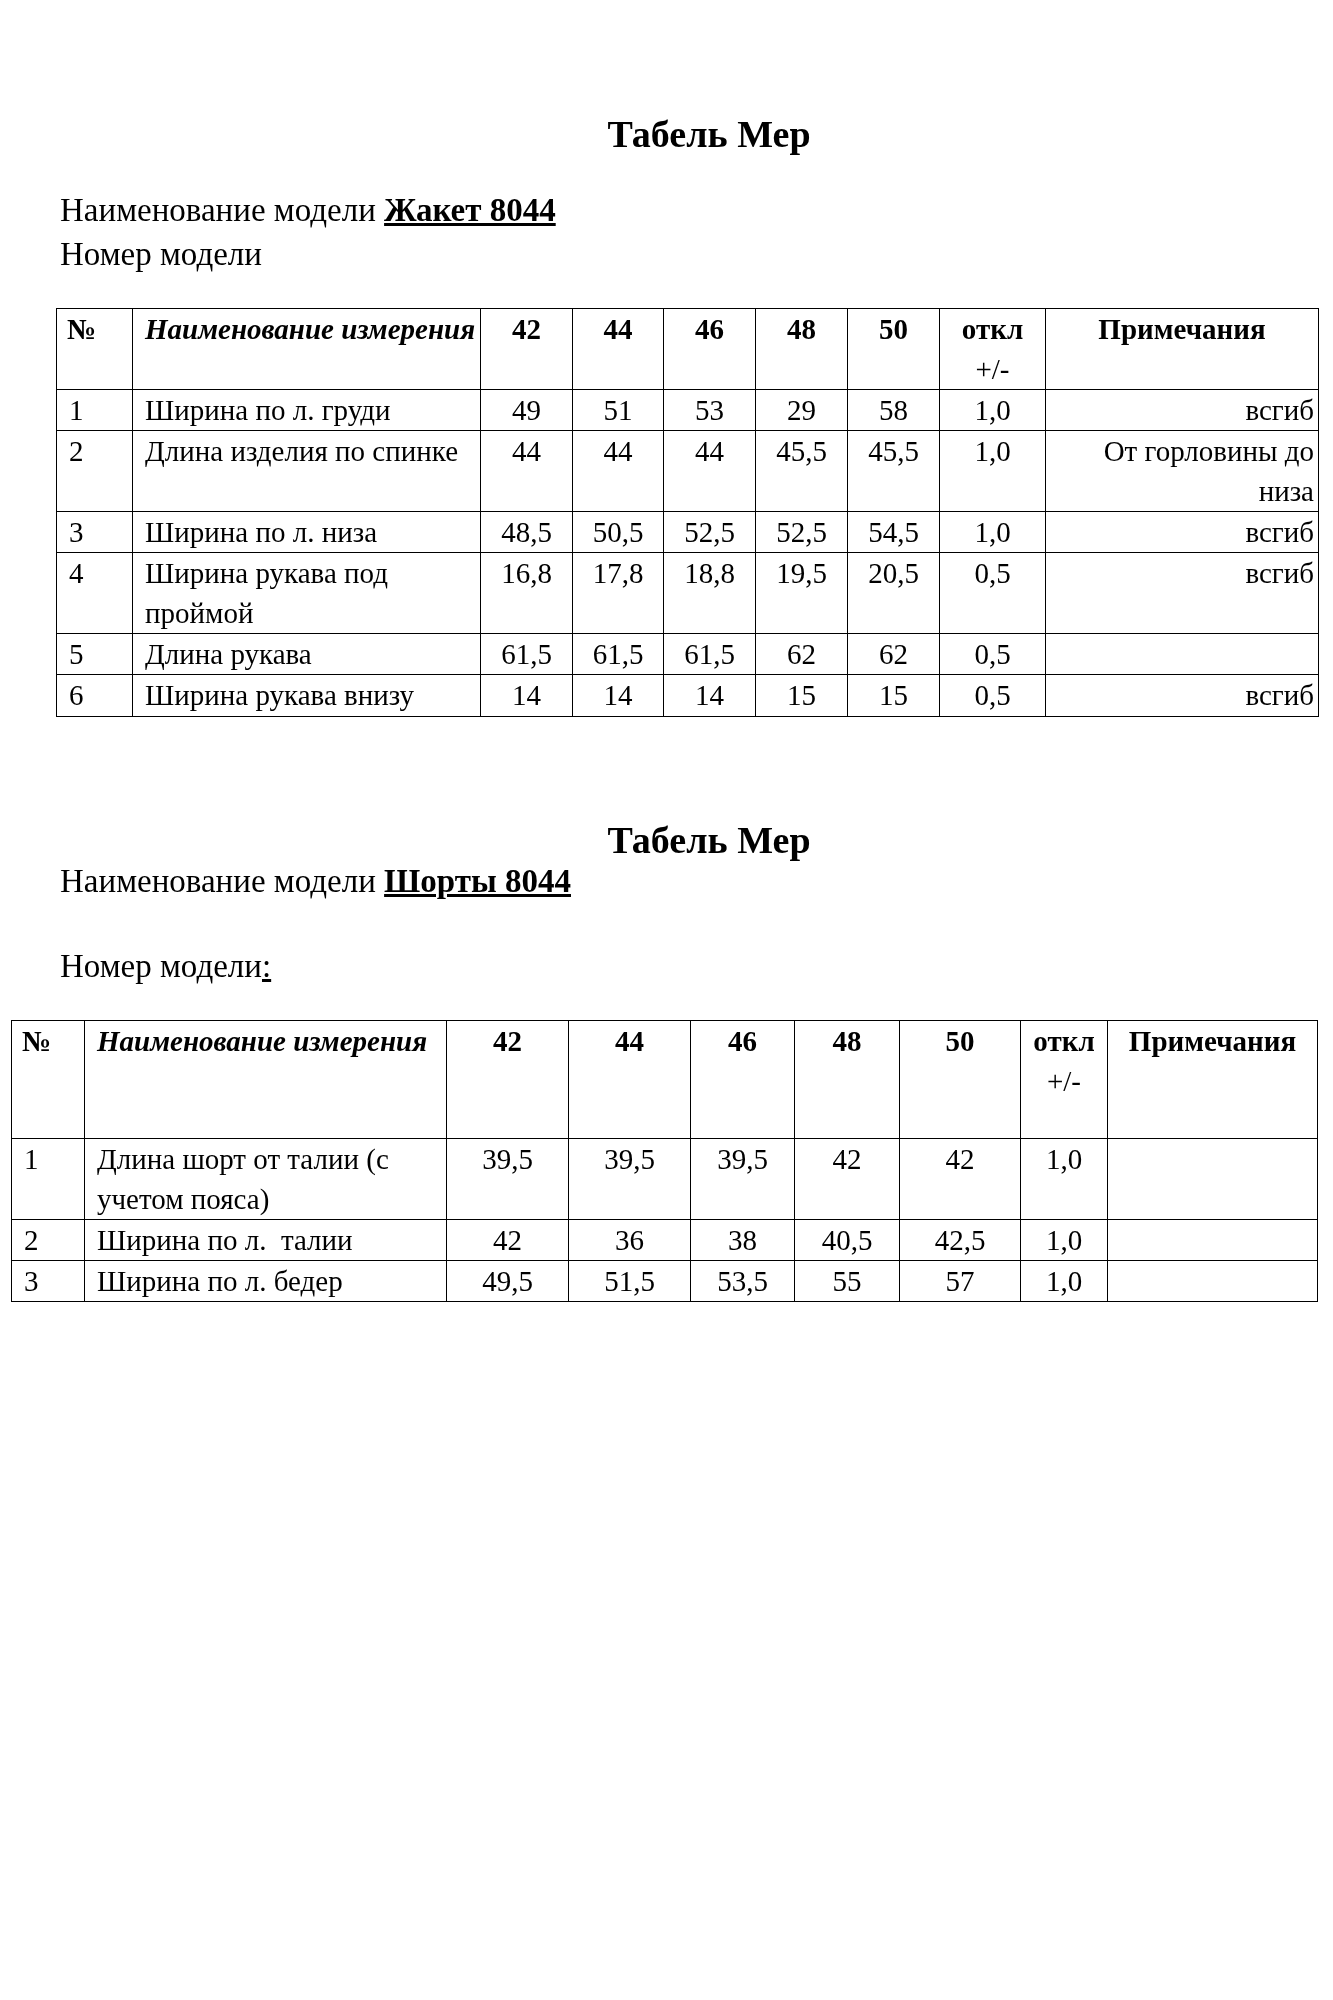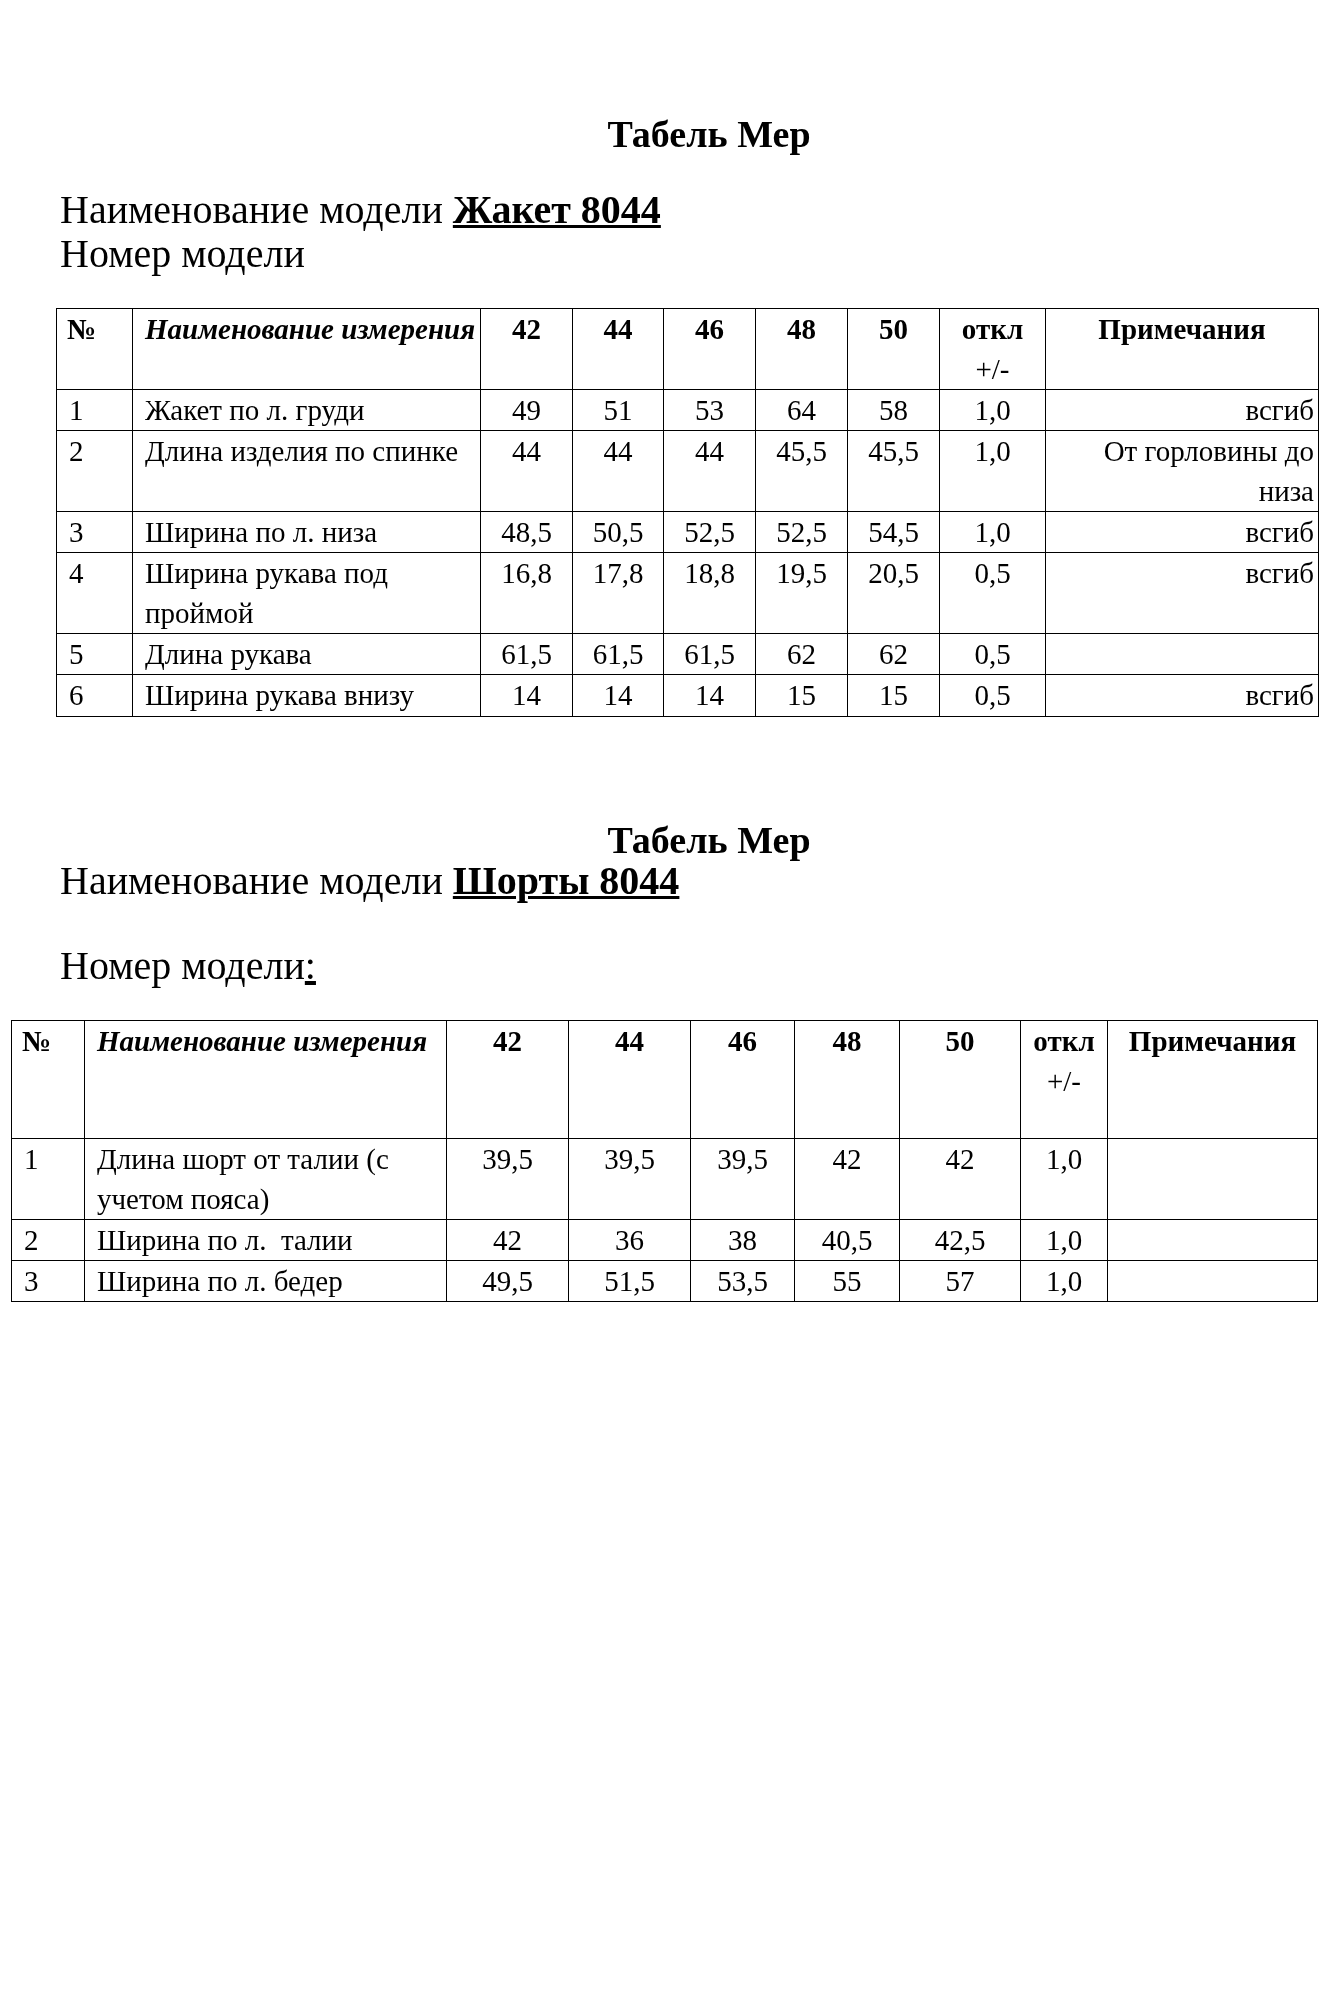--- a/index.html
+++ b/index.html
@@ -6,21 +6,21 @@
   body {
     width: 1333px; height: 2000px; position: relative; overflow: hidden;
     font-family: "Liberation Serif", "DejaVu Serif", serif;
     color: #000;
   }
   .title {
     position: absolute; left: 0; width: 1418px; text-align: center;
     font-weight: bold; font-size: 38px; line-height: 44px;
   }
   .line {
-    position: absolute; font-size: 40px; line-height: 40px; white-space: nowrap;
+    position: absolute; font-size: 33px; line-height: 40px; white-space: nowrap;
   }
   .line .model-name { font-weight: bold; text-decoration: underline; text-decoration-thickness: 3px; }
   .line .colon { text-decoration: underline; }
   table.measures {
     position: absolute; border-collapse: collapse; table-layout: fixed;
     font-size: 29px; line-height: 40px;
   }
   table.measures td, table.measures th {
     border: 1.6px solid #000; padding: 0 4px; vertical-align: top;
   }
@@ -68,25 +68,25 @@
     <th>48</th>
     <th>50</th>
     <th>
       <span>откл</span>
       <span class="sub">+/-</span>
     </th>
     <th>Примечания</th>
   </tr>
   <tr style="height:40px">
     <td class="no">1</td>
-    <td class="name">Жакет по л. груди</td>
+    <td class="name">Ширина по л. груди</td>
     <td class="num">49</td>
     <td class="num">51</td>
     <td class="num">53</td>
-    <td class="num">64</td>
+    <td class="num">29</td>
     <td class="num">58</td>
     <td class="num">1,0</td>
     <td class="note">всгиб</td>
   </tr>
   <tr style="height:78px">
     <td class="no">2</td>
     <td class="name">Длина изделия по спинке</td>
     <td class="num">44</td>
     <td class="num">44</td>
     <td class="num">44</td>

